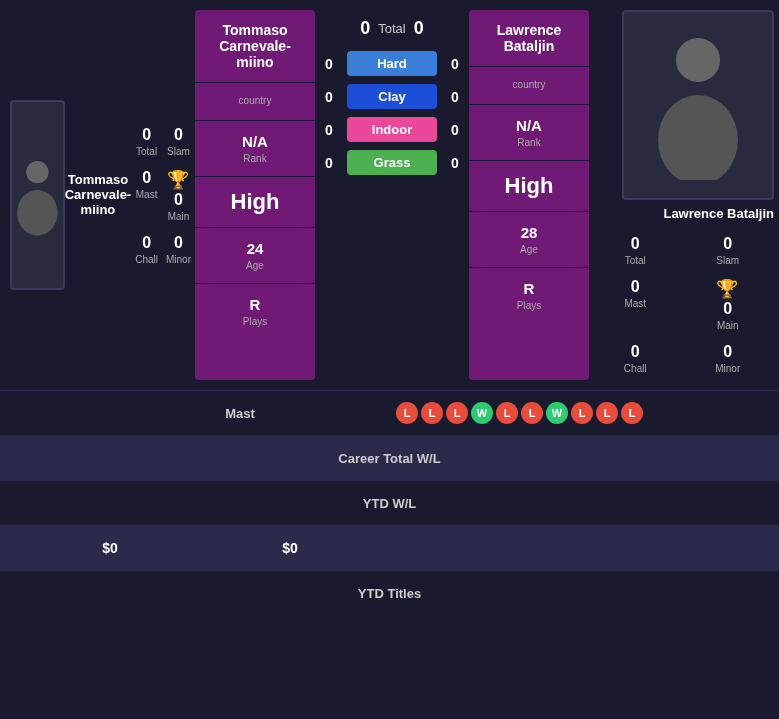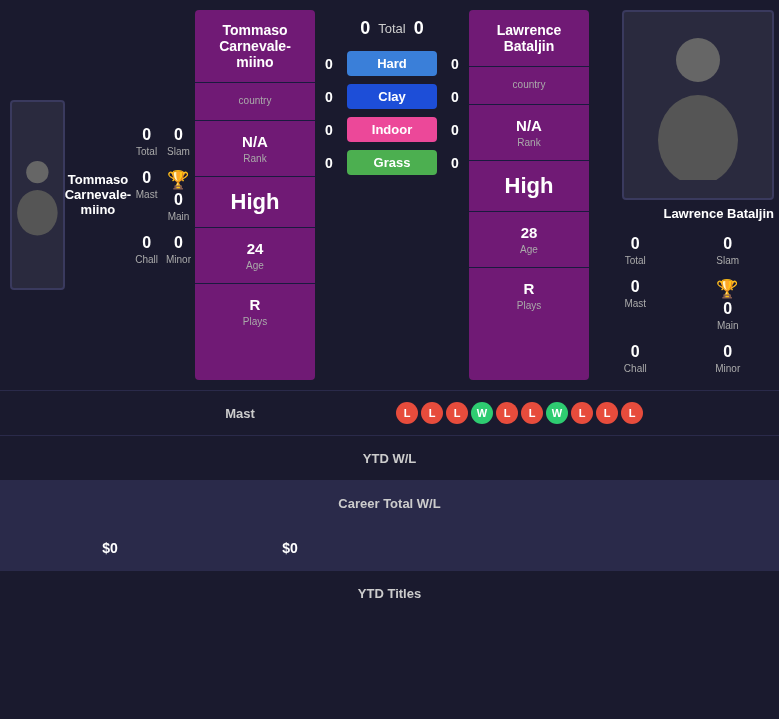--- a/index.html
+++ b/index.html
@@ -451,33 +451,33 @@
           <div class="form-badge badge-w">W</div>
           <div class="form-badge badge-l">L</div>
           <div class="form-badge badge-l">L</div>
           <div class="form-badge badge-w">W</div>
           <div class="form-badge badge-l">L</div>
           <div class="form-badge badge-l">L</div>
           <div class="form-badge badge-l">L</div>
         </div>
     </div>
 
+    <div class="info-row info-row-dark">
+      <div class="info-row-left"></div>
+      <div class="info-row-label">Career Total W/L</div>
+      <div class="info-row-right"></div>
+    </div>
+
     <div class="info-row">
       <div class="info-row-left"></div>
       <div class="info-row-label">YTD W/L</div>
       <div class="info-row-right"></div>
     </div>
 
     <div class="info-row info-row-dark">
-      <div class="info-row-left"></div>
-      <div class="info-row-label">Career Total W/L</div>
-      <div class="info-row-right"></div>
-    </div>
-
-    <div class="info-row info-row-dark">
       <div class="info-row-left" style="font-size:14px;font-weight:bold;">$0</div>
       <div class="info-row-right" style="font-size:14px;font-weight:bold;">$0</div>
     </div>
 
     <div class="info-row">
       <div class="info-row-left"></div>
       <div class="info-row-label">YTD Titles</div>
       <div class="info-row-right"></div>
     </div>
 

